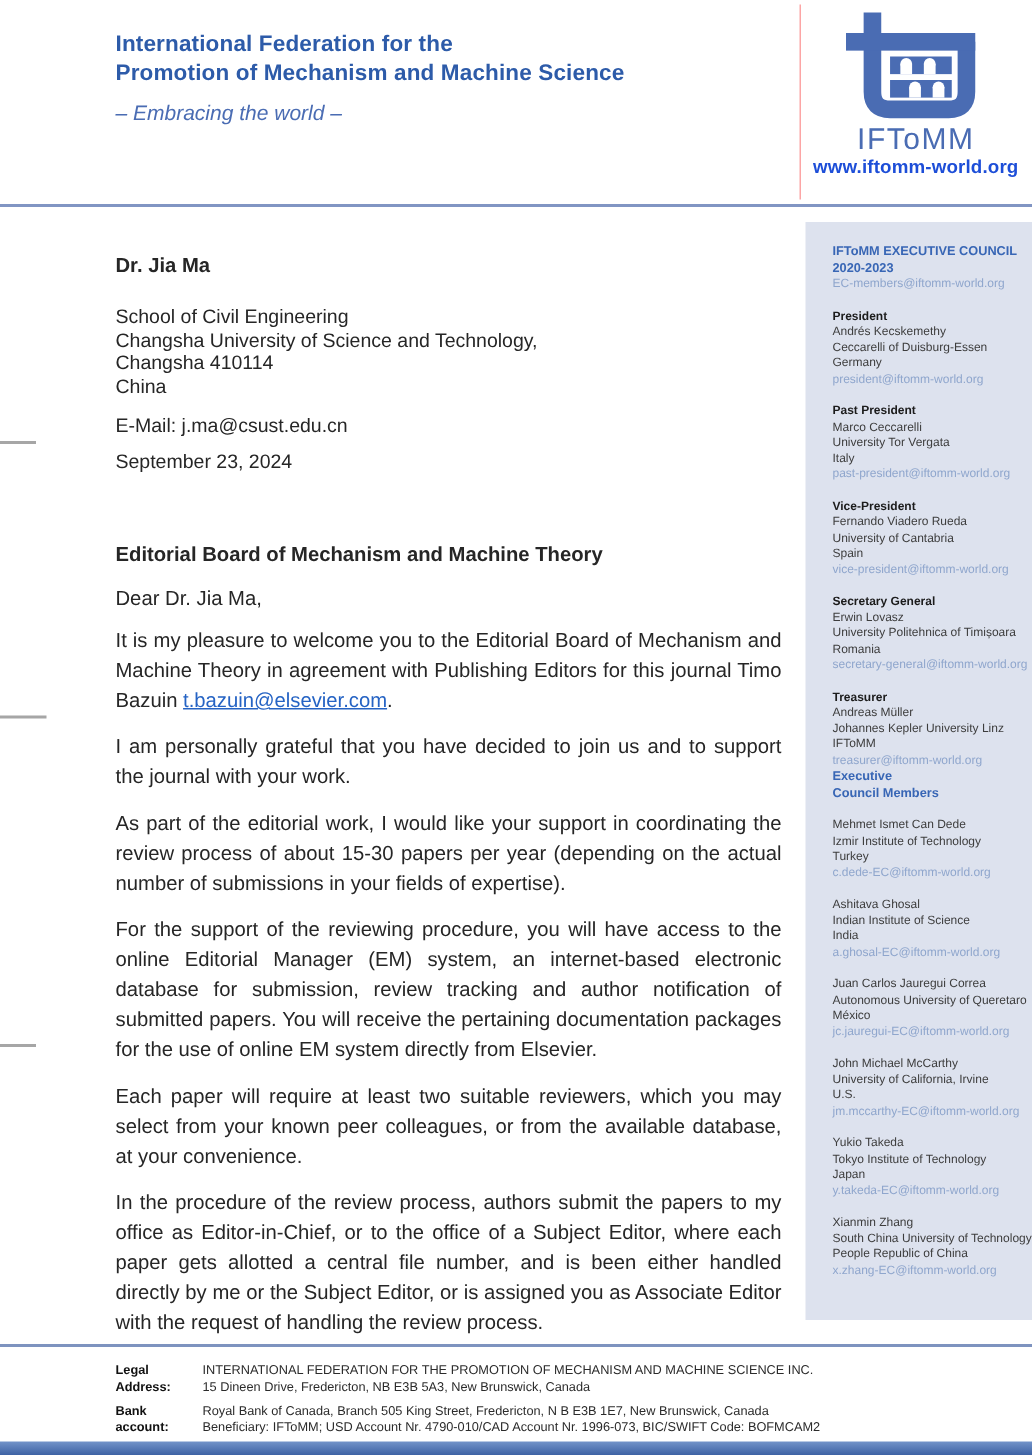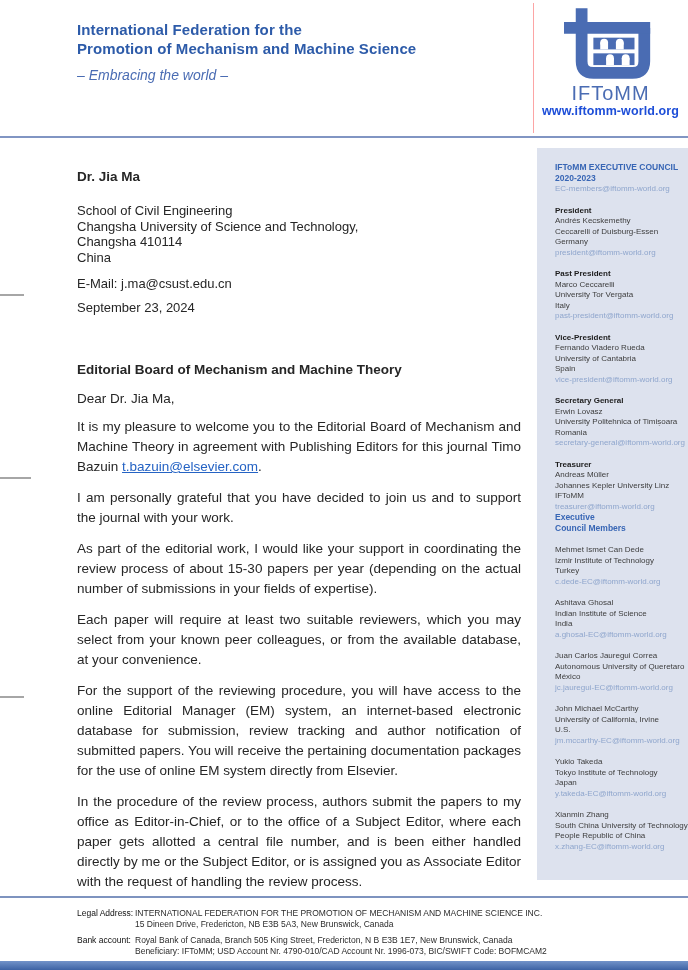--- a/index.html
+++ b/index.html
@@ -35,21 +35,21 @@
     box-sizing:border-box;padding:14px 8px 0 18px;font-size:8px;line-height:10.5px;color:#3d3d3d;}
   .sb-title{font-weight:bold;color:#3866b5;font-size:8.5px;line-height:11px;}
   .sb-email{display:block;color:#8fa6cd;text-decoration:none;cursor:pointer;}
   .sb-block{margin-top:11px;}
   .sb-role{font-weight:bold;color:#1c1c1c;}
   .sb-heading{font-weight:bold;color:#3866b5;font-size:8.5px;line-height:11px;}
   
   .footer-rule{position:absolute;top:896px;left:0;width:688px;height:2px;background:#7e93bf;}
   .footer{position:absolute;left:77px;top:908px;width:566px;font-size:8.5px;line-height:11px;color:#2b2b2b;}
   .footer-row{display:flex;margin-bottom:5px;}
-  .footer-label{width:58px;flex:none;font-weight:normal;color:#111;}
+  .footer-label{width:58px;flex:none;font-weight:bold;color:#111;}
   .footer-value{flex:1;}
   .bottom-bar{position:absolute;left:0;top:961px;width:688px;height:9px;
     background:linear-gradient(#7293c9,#3d62a4);}
 </style>
 </head>
 <body>
 
 <div class="org-block">
   <div class="org-title">International Federation for the</div>
   <div class="org-title">Promotion of Mechanism and Machine Science</div>
@@ -89,22 +89,22 @@
   <div class="address-line">China</div>
   <div class="email-line">E-Mail: j.ma@csust.edu.cn</div>
   <div class="date-line">September 23, 2024</div>
 
   <div class="subject">Editorial Board of Mechanism and Machine Theory</div>
   <div class="salutation">Dear Dr. Jia Ma,</div>
 
   <p class="body-par"><span>It is my pleasure to welcome you to the Editorial Board of Mechanism and Machine Theory in agreement with Publishing Editors for this journal Timo Bazuin </span><a class="link">t.bazuin@elsevier.com</a><span>.</span></p>
   <p class="body-par">I am personally grateful that you have decided to join us and to support the journal with your work.</p>
   <p class="body-par">As part of the editorial work, I would like your support in coordinating the review process of about 15-30 papers per year (depending on the actual number of submissions in your fields of expertise).</p>
+  <p class="body-par">For the support of the reviewing procedure, you will have access to the online Editorial Manager (EM) system, an internet-based electronic database for submission, review tracking and author notification of submitted papers. You will receive the pertaining documentation packages for the use of online EM system directly from Elsevier.</p>
   <p class="body-par">Each paper will require at least two suitable reviewers, which you may select from your known peer colleagues, or from the available database, at your convenience.</p>
-  <p class="body-par">For the support of the reviewing procedure, you will have access to the online Editorial Manager (EM) system, an internet-based electronic database for submission, review tracking and author notification of submitted papers. You will receive the pertaining documentation packages for the use of online EM system directly from Elsevier.</p>
   <p class="body-par">In the procedure of the review process, authors submit the papers to my office as Editor-in-Chief, or to the office of a Subject Editor, where each paper gets allotted a central file number, and is been either handled directly by me or the Subject Editor, or is assigned you as Associate Editor with the request of handling the review process.</p>
 </div>
 
 <div class="sidebar">
   <div class="sb-title">IFToMM EXECUTIVE COUNCIL</div>
   <div class="sb-title">2020-2023</div>
   <a class="sb-email">EC-members@iftomm-world.org</a>
 
   <div class="sb-block">
     <div class="sb-role">President</div>

